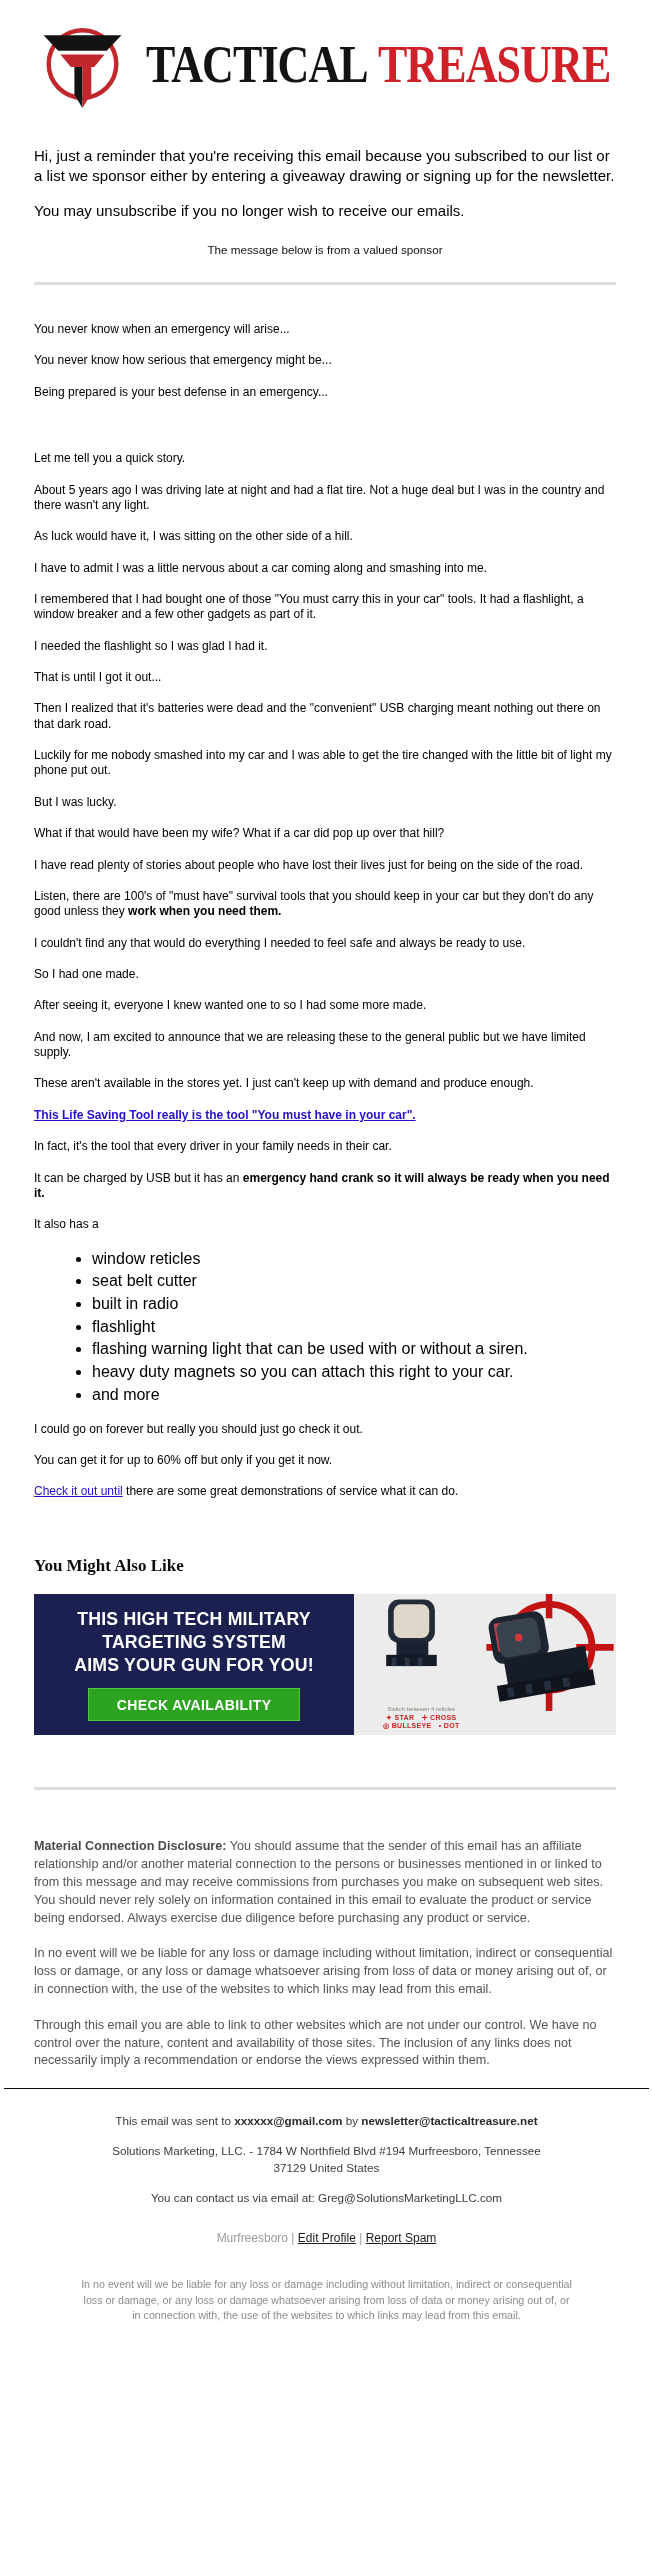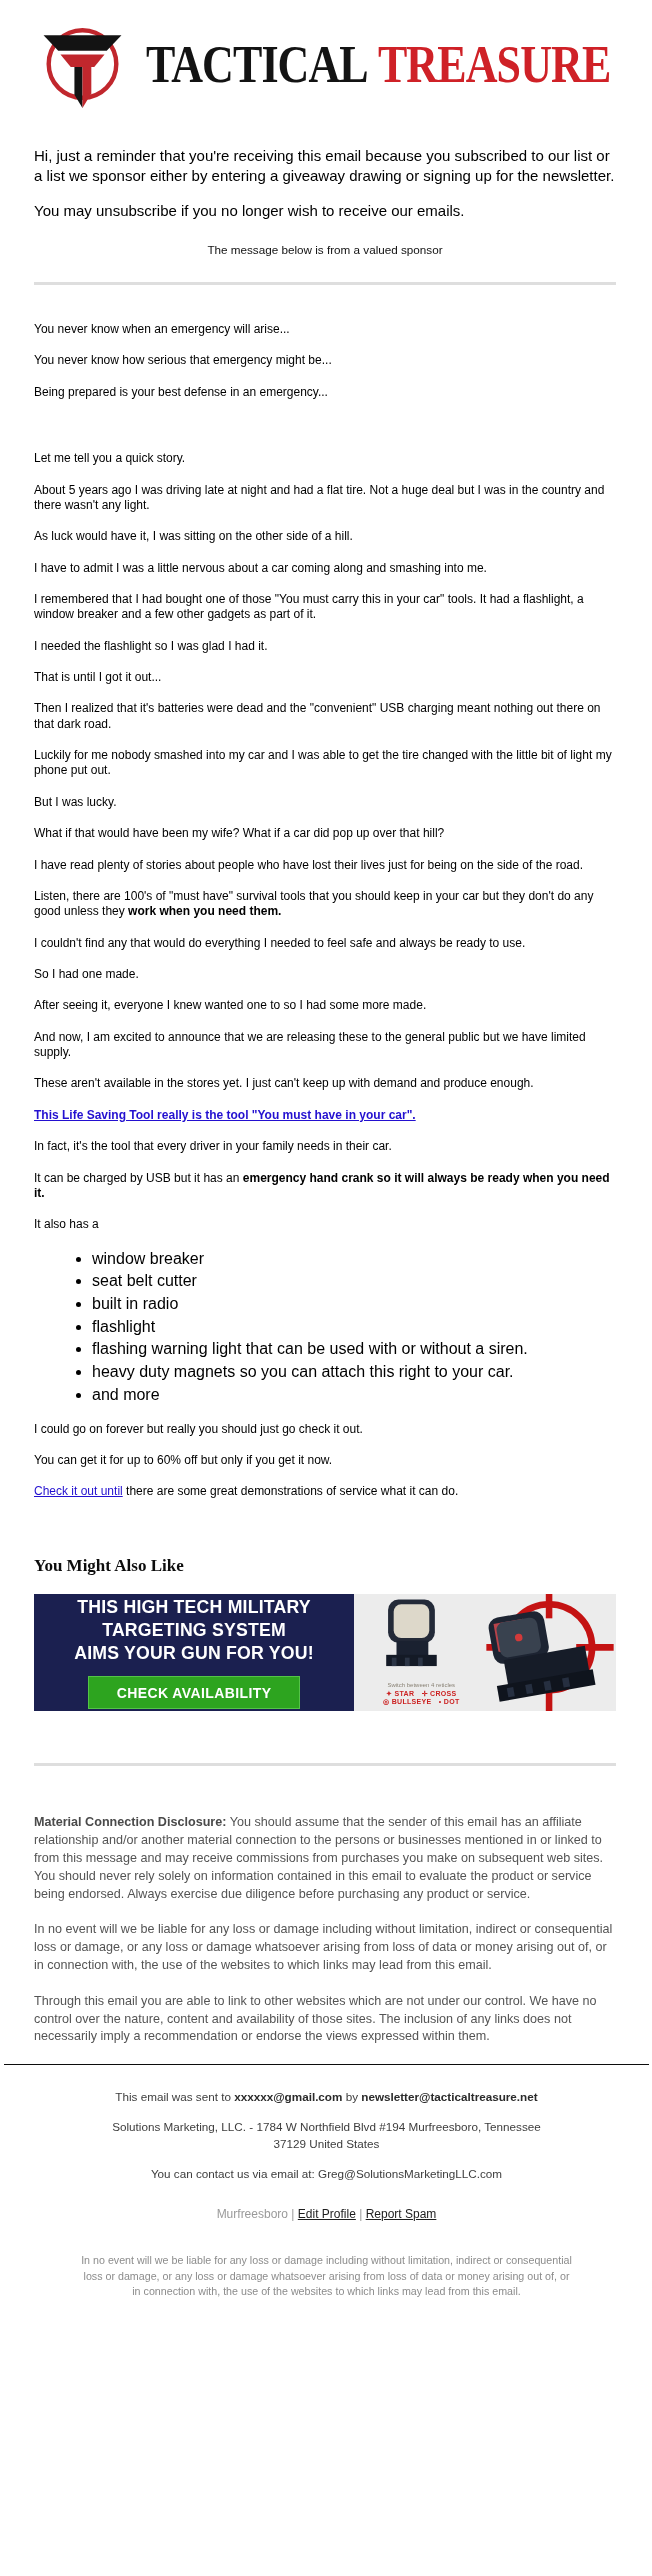--- a/index.html
+++ b/index.html
@@ -25,21 +25,21 @@
   .story p{font-size:12px;line-height:1.28;margin:0 0 16px;}
   .story .gap{height:35px;}
   .story ul{margin:1.9px 0 16px;padding-left:58px;font-size:16px;line-height:1.3;}
   .story li{margin:0 0 1.9px;}
   .b{font-weight:bold;}
   a.blink{color:var(--link-blue,#2310d0);font-weight:bold;text-decoration:underline;cursor:pointer;}
   a.link{color:var(--link-blue,#2310d0);text-decoration:underline;cursor:pointer;}
 
   
   .also-heading{font-family:"Liberation Serif",serif;font-weight:bold;font-size:17px;margin:56px 0 18.7px;color:#0d0d0d;}
-  .banner{display:flex;width:100%;height:117px;cursor:pointer;}
+  .banner{display:flex;width:100%;height:141px;cursor:pointer;}
   .banner-left{background:var(--banner-navy,#1b2050);flex:0 0 55%;display:flex;flex-direction:column;
                align-items:center;justify-content:center;gap:11.2px;}
   .banner-headline{color:#fff;font-weight:bold;font-size:17.7px;line-height:1.3;text-align:center;letter-spacing:0.2px;}
   .banner-btn{background:var(--button-green,#2da41f);color:#fff;font-weight:bold;font-size:14px;
               padding:7.5px 28px;border:1.9px solid #54c447;letter-spacing:0.4px;cursor:pointer;}
   .banner-right{flex:1;background:#ececec;position:relative;overflow:hidden;}
   .banner-right svg{display:block;}
   .reticle-box{position:absolute;left:11.2px;bottom:5.6px;width:112px;text-align:center;}
   .reticle-caption{font-size:6px;color:#8a8376;margin-bottom:1.9px;}
   .reticle-row{font-size:7px;color:#cc2222;font-weight:bold;letter-spacing:0.3px;}
@@ -104,21 +104,21 @@
       <p><span>I couldn't find any that would do everything I needed to feel safe and always be ready to use.</span></p>
       <p><span>So I had one made.</span></p>
       <p><span>After seeing it, everyone I knew wanted one to so I had some more made.</span></p>
       <p><span>And now, I am excited to announce that we are releasing these to the general public but we have limited supply.</span></p>
       <p><span>These aren't available in the stores yet. I just can't keep up with demand and produce enough.</span></p>
       <p><a class="blink">This Life Saving Tool really is the tool "You must have in your car".</a></p>
       <p><span>In fact, it's the tool that every driver in your family needs in their car.</span></p>
       <p><span>It can be charged by USB but it has an </span><span class="b">emergency hand crank so it will always be ready when you need it.</span></p>
       <p><span>It also has a</span></p>
       <ul>
-        <li>window breaker</li>
+        <li>window reticles</li>
         <li>seat belt cutter</li>
         <li>built in radio</li>
         <li>flashlight</li>
         <li>flashing warning light that can be used with or without a siren.</li>
         <li>heavy duty magnets so you can attach this right to your car.</li>
         <li>and more</li>
       </ul>
       <p><span>I could go on forever but really you should just go check it out.</span></p>
       <p><span>You can get it for up to 60% off but only if you get it now.</span></p>
       <p><a class="link">Check it out until</a><span> there are some great demonstrations of service what it can do.</span></p>

